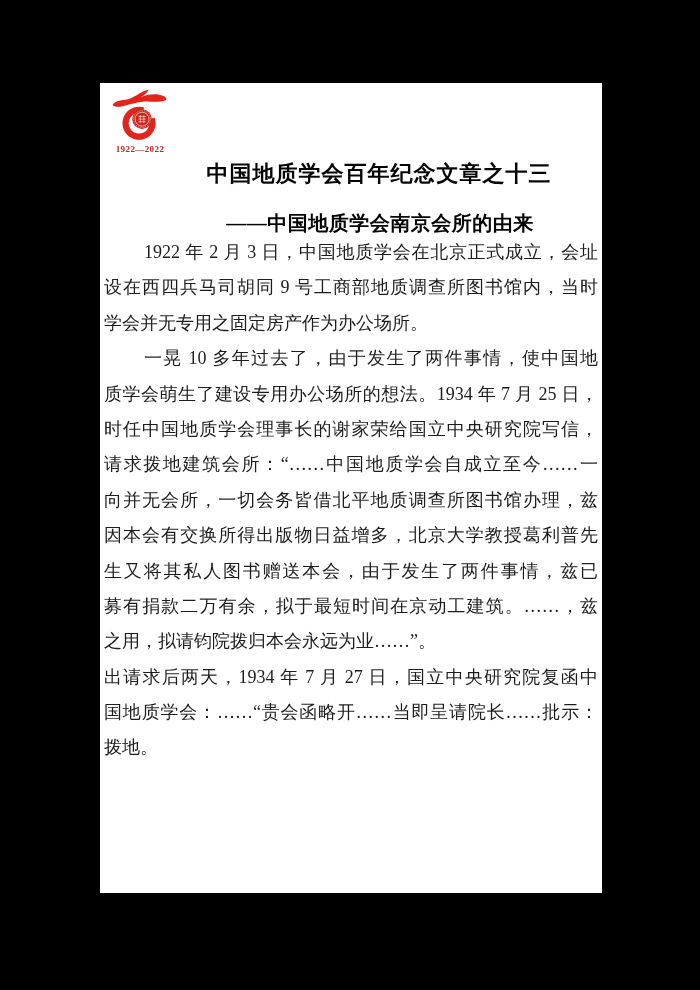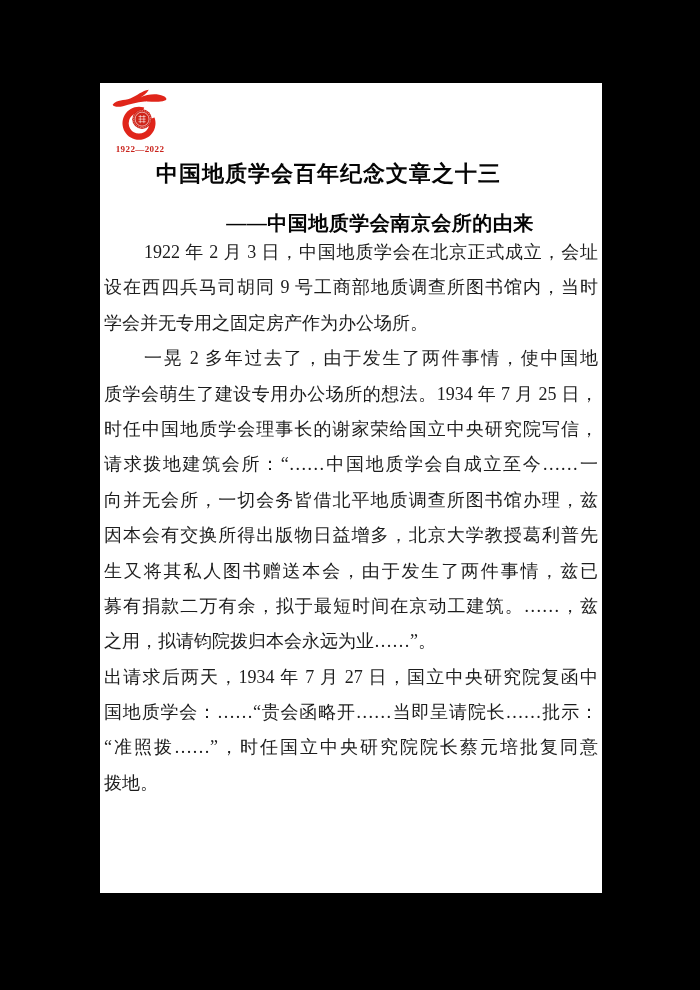--- a/index.html
+++ b/index.html
@@ -15,21 +15,21 @@
   }
   .logo{position:absolute;left:8px;top:4px;width:64px;text-align:center;}
   .logo svg{display:block;margin:0 auto;}
   .logo-years{
     margin-top:1px;font-size:9px;font-weight:bold;color:#c9231c;
     letter-spacing:0.4px;font-family:"Liberation Serif","DejaVu Serif",serif;
     white-space:nowrap;
   }
   .title{
     position:absolute;top:76px;left:0;width:100%;box-sizing:border-box;
-    padding-left:56px;margin:0;
+    padding-left:56px;margin:0;text-align:center;
     font-size:22px;font-weight:bold;color:#050505;letter-spacing:1px;
   }
   .subtitle{
     position:absolute;top:119px;left:0;width:100%;box-sizing:border-box;
     padding-left:42px;margin:8px;text-align:center;
     font-size:20px;font-weight:bold;color:#050505;letter-spacing:0.5px;
   }
   .body-text{
     position:absolute;left:4px;top:152px;width:494px;
     font-size:18px;color:#1d1d1d;
@@ -71,29 +71,28 @@
     </div>
 
     <h1 class="title">中国地质学会百年纪念文章之十三</h1>
 
     <h2 class="subtitle">——中国地质学会南京会所的由来</h2>
 
     <div class="body-text">
       <div class="line indent">1922 年 2 月 3 日，中国地质学会在北京正式成立，会址</div>
       <div class="line">设在西四兵马司胡同 9 号工商部地质调查所图书馆内，当时</div>
       <div class="line para-end">学会并无专用之固定房产作为办公场所。</div>
-      <div class="line indent">一晃 2 多年过去了，由于发生了两件事情，使中国地</div>
+      <div class="line indent">一晃 10 多年过去了，由于发生了两件事情，使中国地</div>
       <div class="line">质学会萌生了建设专用办公场所的想法。1934 年 7 月 25 日，</div>
       <div class="line">时任中国地质学会理事长的谢家荣给国立中央研究院写信，</div>
       <div class="line">请求拨地建筑会所：“……中国地质学会自成立至今……一</div>
       <div class="line">向并无会所，一切会务皆借北平地质调查所图书馆办理，兹</div>
       <div class="line">因本会有交换所得出版物日益增多，北京大学教授葛利普先</div>
       <div class="line">生又将其私人图书赠送本会，由于发生了两件事情，兹已</div>
       <div class="line">募有捐款二万有余，拟于最短时间在京动工建筑。……，兹</div>
       <div class="line para-end">之用，拟请钧院拨归本会永远为业……”。</div>
       <div class="line">出请求后两天，1934 年 7 月 27 日，国立中央研究院复函中</div>
       <div class="line">国地质学会：……“贵会函略开……当即呈请院长……批示：</div>
-      <div class="line">“准照拨……”，时任国立中央研究院院长蔡元培批复同意</div>
       <div class="line para-end">拨地。</div>
     </div>
 
   </div>
 </div>
 
 </body></html>

